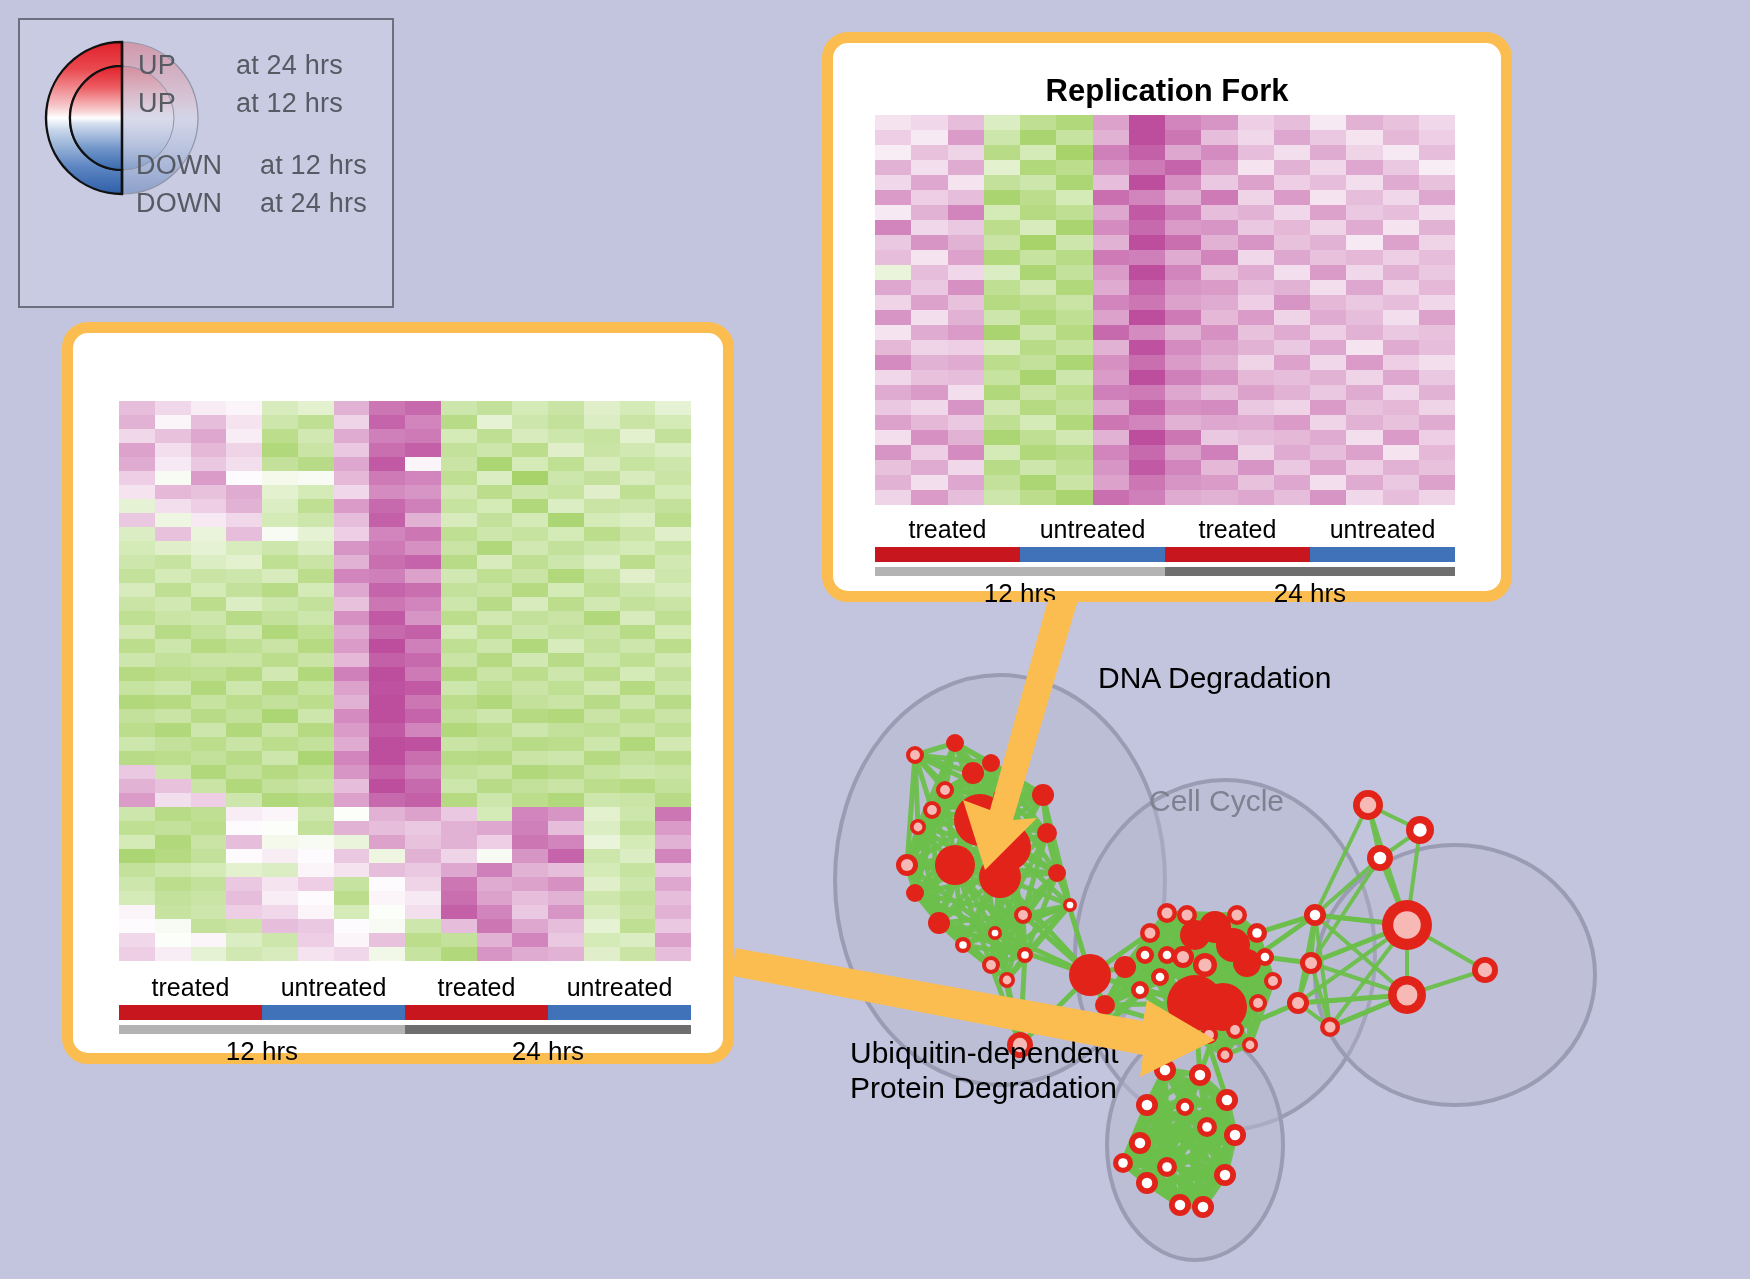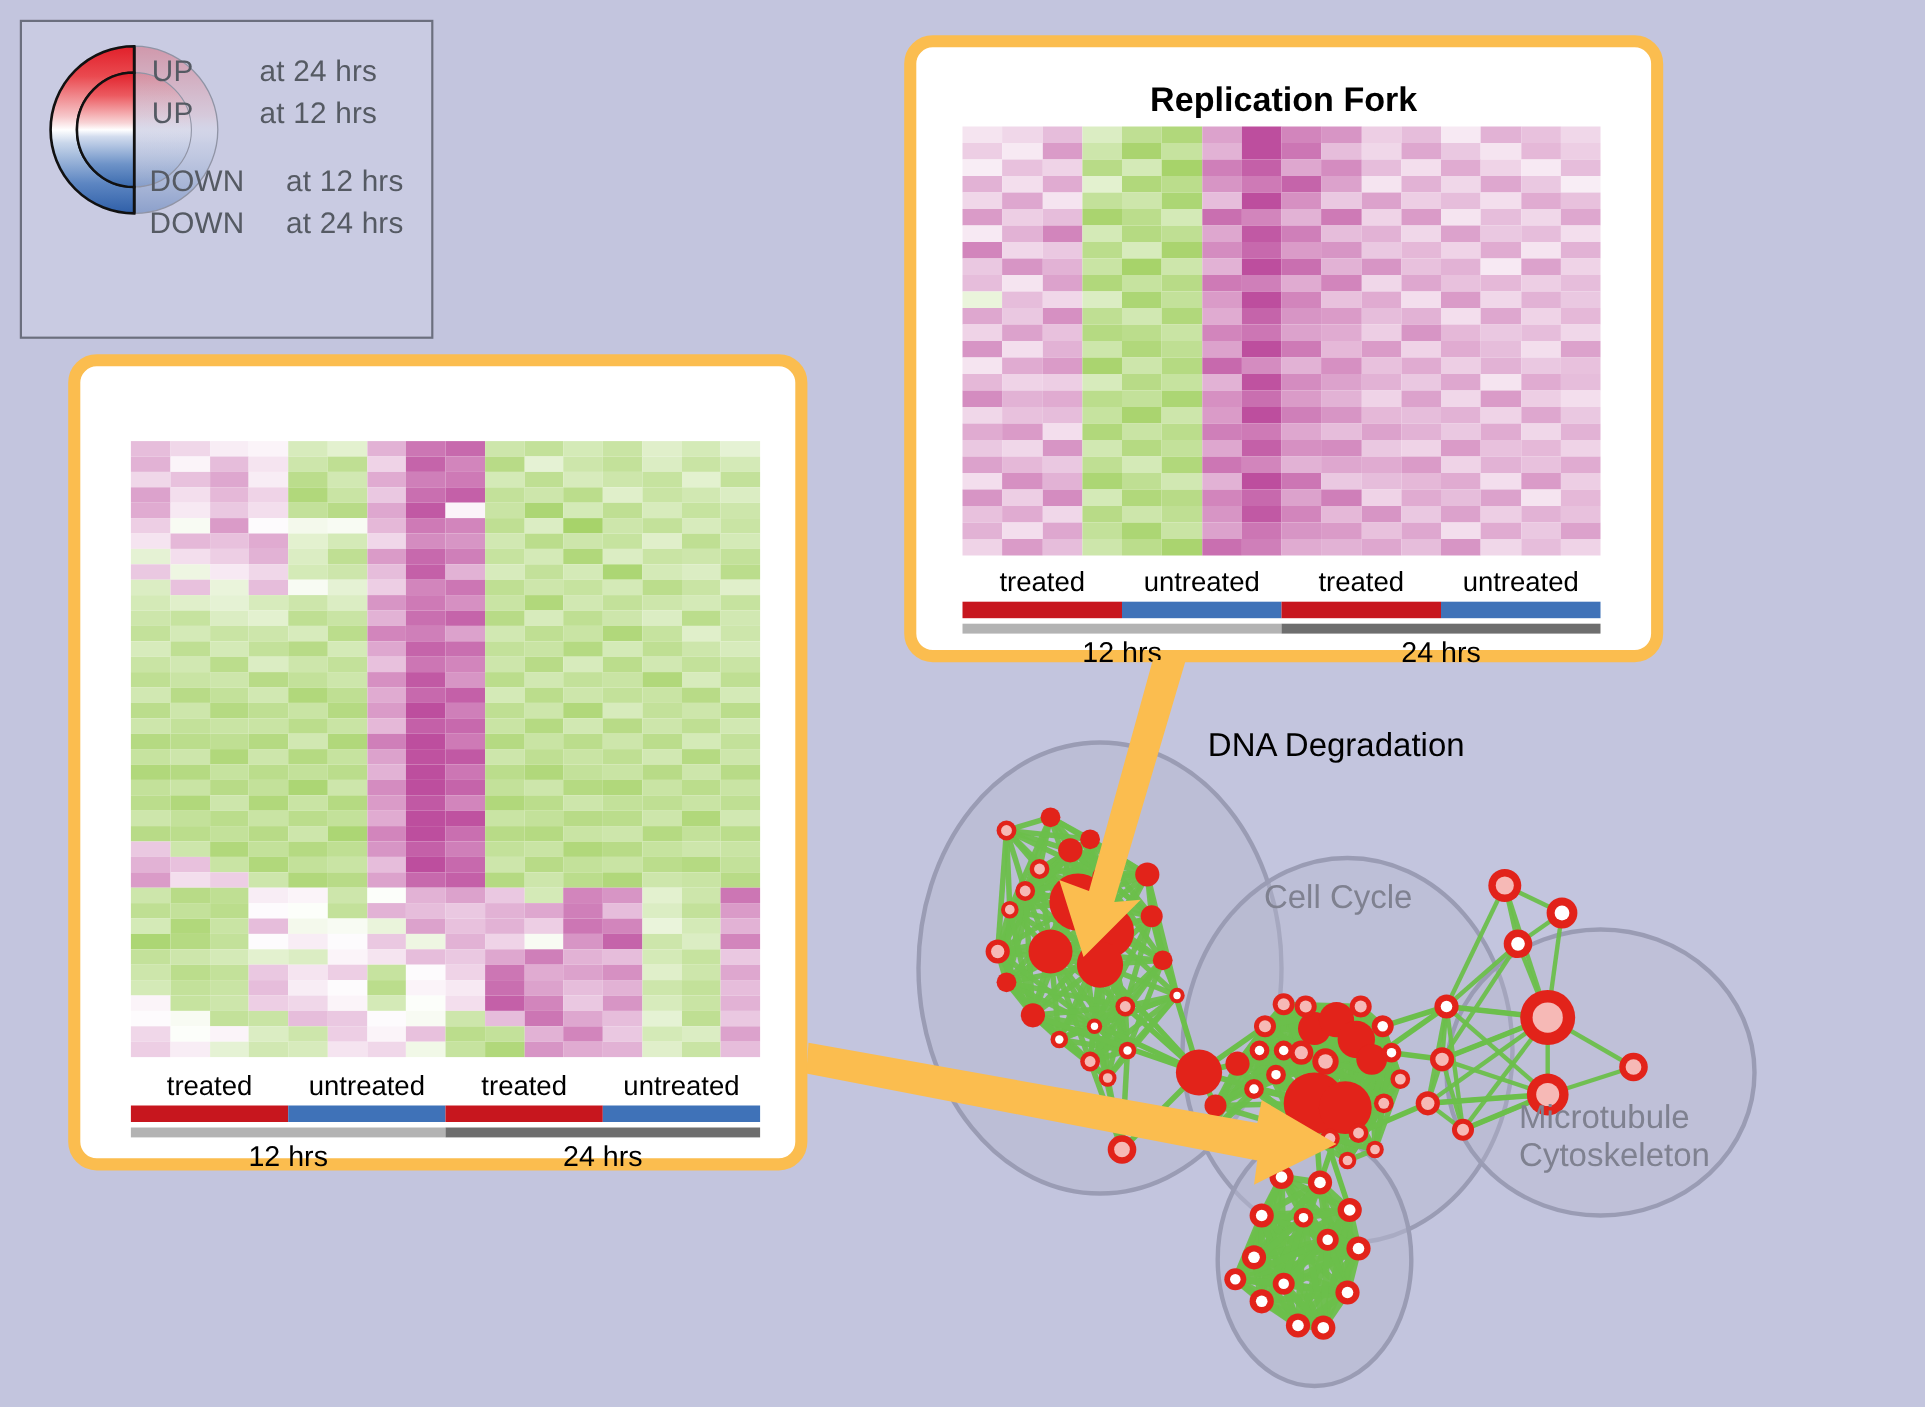--- a/index.html
+++ b/index.html
@@ -77,21 +77,21 @@
   .strip-time-names{display:flex;margin-top:2px;}
   .strip-time-names span{flex:1;text-align:center;font-size:26px;color:#000;}
 
   
   #network{position:absolute;left:795px;top:615px;width:955px;height:664px;}
   #network svg{display:block;}
   .net-label{
     position:absolute;font-size:30px;white-space:nowrap;line-height:1.18;
   }
   .net-label.dark{color:#000;}
-  .net-label.grey{color:#7f8190;margin-top:15px;}
+  .net-label.grey{color:#7f8190;}
 
   
   #arrows{position:absolute;inset:0;pointer-events:none;}
 </style>
 </head>
 <body>
 
 <div class="stage">
 
   <div id="legend-wheel-box">
@@ -1952,23 +1952,23 @@
         <circle cx="412" cy="512" r="10" fill="#e2231a"></circle>
         <circle cx="412" cy="512" r="4.8" fill="#ffffff"></circle>
         <circle cx="390" cy="492" r="9" fill="#e2231a"></circle>
         <circle cx="390" cy="492" r="4.32" fill="#ffffff"></circle>
         <circle cx="328" cy="548" r="10" fill="#e2231a"></circle>
         <circle cx="328" cy="548" r="4.8" fill="#ffffff"></circle>
       </svg>
 
     <div class="net-label dark" style="left:303px;top:45px;">DNA Degradation</div>
     <div class="net-label grey" style="left:354px;top:168px;">Cell Cycle</div>
-    <div class="net-label grey" style="left:586px;top:368px;">
-      <div>Microtubule</div>
-      <div>Cytoskeleton</div>
+    <div class="net-label dark" style="left:55px;top:420px;">
+      <div>Ubiquitin-dependent</div>
+      <div>Protein Degradation</div>
     </div>
   </div>
 
   <svg id="arrows" width="1750" height="1279" viewBox="0 0 1750 1279">
 
     <polygon points="1048,600 1078,600 1013,820 1037,818 985,870 963,800 990,810" fill="#fbbd4f"></polygon>
 
     <polygon points="735,948 1143,1021 1147,1000 1215,1040 1140,1077 1143,1055 733,976" fill="#fbbd4f"></polygon>
   </svg>
 

